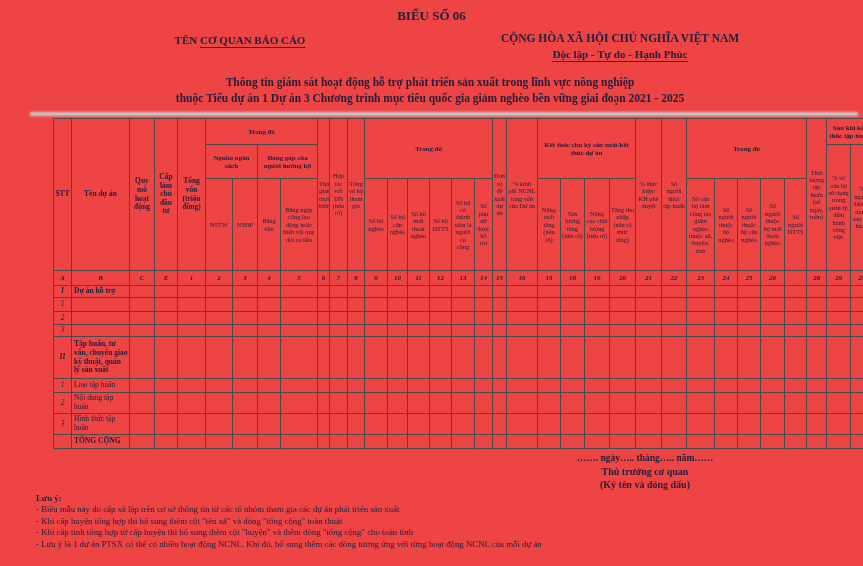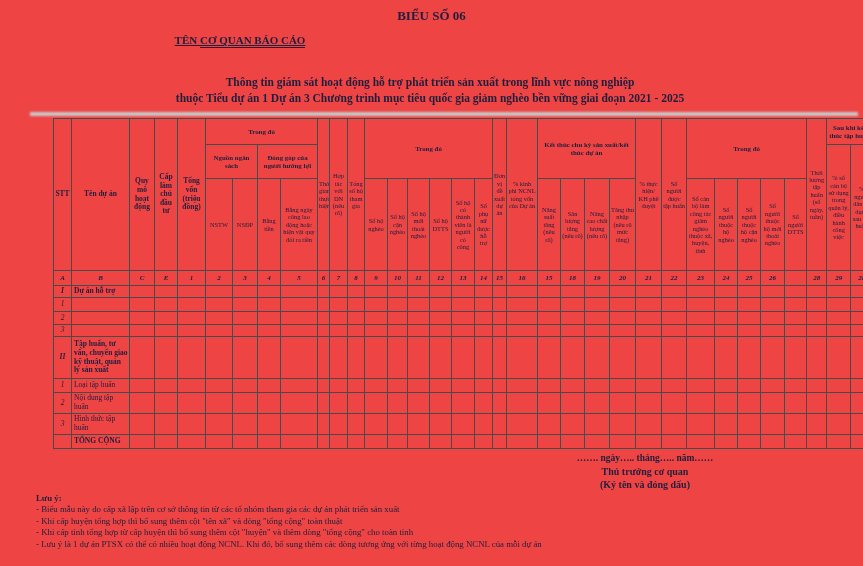--- a/index.html
+++ b/index.html
@@ -11,21 +11,21 @@
     font-family: "Liberation Serif", "DejaVu Serif", serif;
     color: #1f1f3d;
     overflow: hidden;
   }
   .form-code {
     position: absolute; top: 8px; left: 0; width: 100%;
     text-align: center; font-size: 13px; font-weight: bold;
   }
   .agency {
     position: absolute; top: 34px; left: 95px; width: 290px;
-    text-align: center; font-size: 11px; font-weight: bold; text-decoration: underline;
+    text-align: center; font-size: 11px; font-weight: bold;
   }
   .agency .ul { border-bottom: 1.5px solid #1f1f3d; padding-bottom: 1px; }
   .national {
     position: absolute; top: 32px; left: 455px; width: 330px;
     text-align: center; font-weight: bold;
   }
   .national .line1 { font-size: 11.5px; }
   .national .line2 { font-size: 11px; display: inline-block; border-bottom: 1.5px solid #1f1f3d; padding-bottom: 1px; margin-top: 2px; }
   .doc-title {
     position: absolute; top: 74px; left: 40px; width: 780px;
@@ -82,20 +82,24 @@
 </style>
 </head>
 <body>
 
 <div class="page">
 
   <div class="form-code">BIỂU SỐ 06</div>
 
   <div class="agency"><span>TÊN </span><span class="ul">CƠ QUAN BÁO CÁO</span></div>
 
+  <div class="national">
+    <div class="line1">CỘNG HÒA XÃ HỘI CHỦ NGHĨA VIỆT NAM</div>
+    <span class="line2">Độc lập - Tự do - Hạnh Phúc</span>
+  </div>
 
   <div class="doc-title">
     <div>Thông tin giám sát hoạt động hỗ trợ phát triển sản xuất trong lĩnh vực nông nghiệp</div>
     <div>thuộc Tiểu dự án 1 Dự án 3 Chương trình mục tiêu quốc gia giảm nghèo bền vững giai đoạn 2021 - 2025</div>
   </div>
 
   <div class="scan-band"></div>
 
   <table class="report-table">
     <colgroup>

